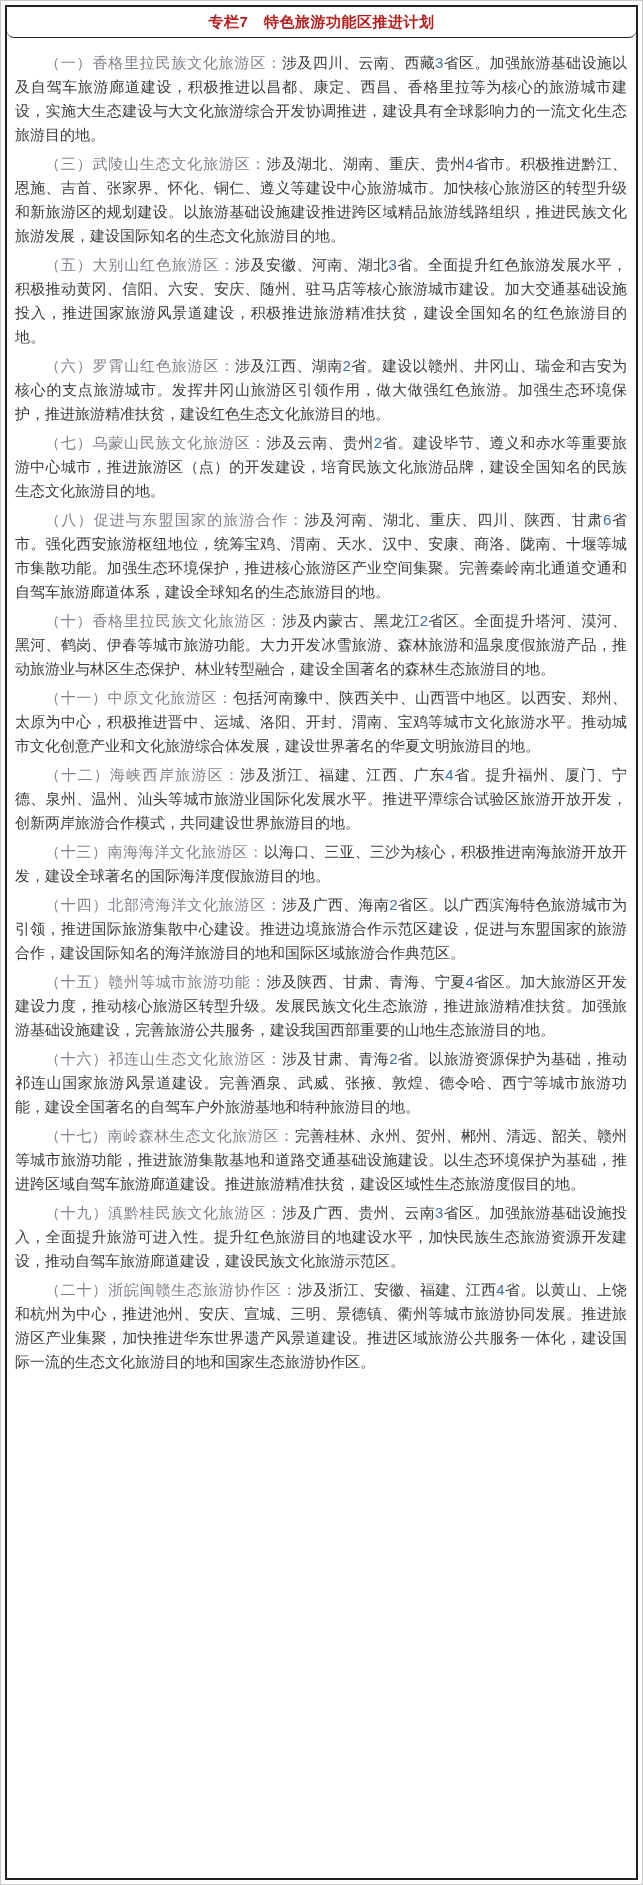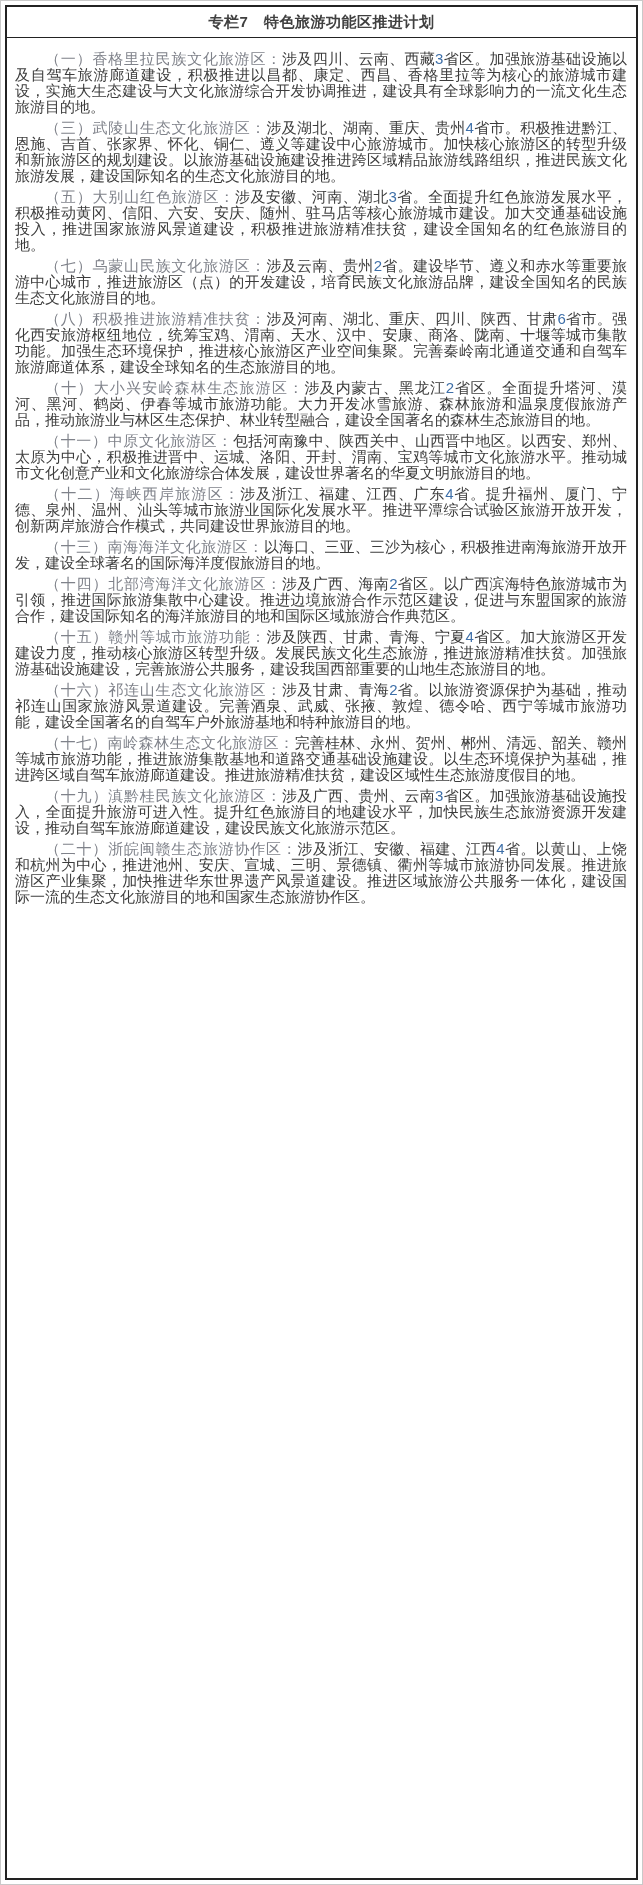--- a/index.html
+++ b/index.html
@@ -19,31 +19,32 @@
   .panel {
     width: 100%;
     min-height: 1875px;
     border: 2px solid #222222;
     background: #ffffff;
   }
   .panel-title {
     text-align: center;
     font-weight: bold;
     font-size: 15px;
-    color: #404040;
+    color: #b91c1c;
     padding: 6px 0 5px 0;
     border-bottom: 1px solid #222222;
     letter-spacing: 0.5px;
+    border-radius: 7px;
   }
   .panel-body {
     padding: 8px 9px 10px 8px;
   }
   .item {
     font-size: 15px;
-    line-height: 16px;
+    line-height: 24px;
     color: #3c3c3c;
     text-align: justify;
     text-indent: 2em;
     margin: 5px 0;
   }
   .item-head {
     font-family: "DejaVu Serif", "Liberation Serif", serif;
     color: #7f828a;
     letter-spacing: 0.5px;
   }
@@ -59,27 +60,28 @@
     <div class="panel-title">专栏7　特色旅游功能区推进计划</div>
     <div class="panel-body" id="items-container">
   <p class="item"><span class="item-head">（一）香格里拉民族文化旅游区：</span><span class="item-body">涉及四川、云南、西藏<span class="num">3</span>省区。加强旅游基础设施以及自驾车旅游廊道建设，积极推进以昌都、康定、西昌、香格里拉等为核心的旅游城市建设，实施大生态建设与大文化旅游综合开发协调推进，建设具有全球影响力的一流文化生态旅游目的地。</span></p>
 
 
   <p class="item"><span class="item-head">（三）武陵山生态文化旅游区：</span><span class="item-body">涉及湖北、湖南、重庆、贵州<span class="num">4</span>省市。积极推进黔江、恩施、吉首、张家界、怀化、铜仁、遵义等建设中心旅游城市。加快核心旅游区的转型升级和新旅游区的规划建设。以旅游基础设施建设推进跨区域精品旅游线路组织，推进民族文化旅游发展，建设国际知名的生态文化旅游目的地。</span></p>
 
 
   <p class="item"><span class="item-head">（五）大别山红色旅游区：</span><span class="item-body">涉及安徽、河南、湖北<span class="num">3</span>省。全面提升红色旅游发展水平，积极推动黄冈、信阳、六安、安庆、随州、驻马店等核心旅游城市建设。加大交通基础设施投入，推进国家旅游风景道建设，积极推进旅游精准扶贫，建设全国知名的红色旅游目的地。</span></p>
 
+  <p class="item"><span class="item-head">（六）罗霄山红色旅游区：</span><span class="item-body">涉及江西、湖南<span class="num">2</span>省。建设以赣州、井冈山、瑞金和吉安为核心的支点旅游城市。发挥井冈山旅游区引领作用，做大做强红色旅游。加强生态环境保护，推进旅游精准扶贫，建设红色生态文化旅游目的地。</span></p>
 
   <p class="item"><span class="item-head">（七）乌蒙山民族文化旅游区：</span><span class="item-body">涉及云南、贵州<span class="num">2</span>省。建设毕节、遵义和赤水等重要旅游中心城市，推进旅游区（点）的开发建设，培育民族文化旅游品牌，建设全国知名的民族生态文化旅游目的地。</span></p>
 
-  <p class="item"><span class="item-head">（八）积极推进旅游精准扶贫：</span><span class="item-body">涉及河南、湖北、重庆、四川、陕西、甘肃<span class="num">6</span>省市。强化西安旅游枢纽地位，统筹宝鸡、渭南、天水、汉中、安康、商洛、陇南、十堰等城市集散功能。加强生态环境保护，推进核心旅游区产业空间集聚。完善秦岭南北通道交通和自驾车旅游廊道体系，建设全球知名的生态旅游目的地。</span></p>
+  <p class="item"><span class="item-head">（八）促进与东盟国家的旅游合作：</span><span class="item-body">涉及河南、湖北、重庆、四川、陕西、甘肃<span class="num">6</span>省市。强化西安旅游枢纽地位，统筹宝鸡、渭南、天水、汉中、安康、商洛、陇南、十堰等城市集散功能。加强生态环境保护，推进核心旅游区产业空间集聚。完善秦岭南北通道交通和自驾车旅游廊道体系，建设全球知名的生态旅游目的地。</span></p>
 
 
-  <p class="item"><span class="item-head">（十）大小兴安岭森林生态旅游区：</span><span class="item-body">涉及内蒙古、黑龙江<span class="num">2</span>省区。全面提升塔河、漠河、黑河、鹤岗、伊春等城市旅游功能。大力开发冰雪旅游、森林旅游和温泉度假旅游产品，推动旅游业与林区生态保护、林业转型融合，建设全国著名的森林生态旅游目的地。</span></p>
+  <p class="item"><span class="item-head">（十）香格里拉民族文化旅游区：</span><span class="item-body">涉及内蒙古、黑龙江<span class="num">2</span>省区。全面提升塔河、漠河、黑河、鹤岗、伊春等城市旅游功能。大力开发冰雪旅游、森林旅游和温泉度假旅游产品，推动旅游业与林区生态保护、林业转型融合，建设全国著名的森林生态旅游目的地。</span></p>
 
   <p class="item"><span class="item-head">（十一）中原文化旅游区：</span><span class="item-body">包括河南豫中、陕西关中、山西晋中地区。以西安、郑州、太原为中心，积极推进晋中、运城、洛阳、开封、渭南、宝鸡等城市文化旅游水平。推动城市文化创意产业和文化旅游综合体发展，建设世界著名的华夏文明旅游目的地。</span></p>
 
   <p class="item"><span class="item-head">（十二）海峡西岸旅游区：</span><span class="item-body">涉及浙江、福建、江西、广东<span class="num">4</span>省。提升福州、厦门、宁德、泉州、温州、汕头等城市旅游业国际化发展水平。推进平潭综合试验区旅游开放开发，创新两岸旅游合作模式，共同建设世界旅游目的地。</span></p>
 
   <p class="item"><span class="item-head">（十三）南海海洋文化旅游区：</span><span class="item-body">以海口、三亚、三沙为核心，积极推进南海旅游开放开发，建设全球著名的国际海洋度假旅游目的地。</span></p>
 
   <p class="item"><span class="item-head">（十四）北部湾海洋文化旅游区：</span><span class="item-body">涉及广西、海南<span class="num">2</span>省区。以广西滨海特色旅游城市为引领，推进国际旅游集散中心建设。推进边境旅游合作示范区建设，促进与东盟国家的旅游合作，建设国际知名的海洋旅游目的地和国际区域旅游合作典范区。</span></p>
 
   <p class="item"><span class="item-head">（十五）赣州等城市旅游功能：</span><span class="item-body">涉及陕西、甘肃、青海、宁夏<span class="num">4</span>省区。加大旅游区开发建设力度，推动核心旅游区转型升级。发展民族文化生态旅游，推进旅游精准扶贫。加强旅游基础设施建设，完善旅游公共服务，建设我国西部重要的山地生态旅游目的地。</span></p>

